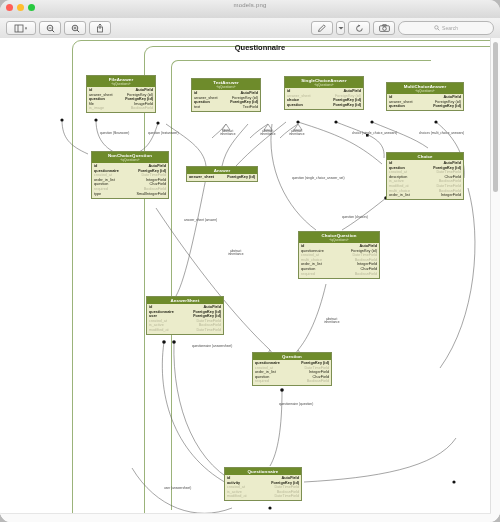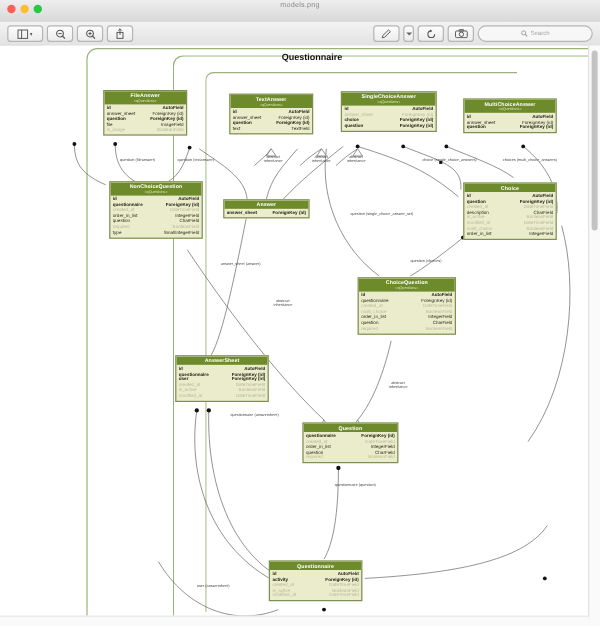--- a/index.html
+++ b/index.html
@@ -1,17 +1,17 @@
 <!DOCTYPE html>
 <html><head>
 <meta charset="utf-8">
 <style>
   html,body{margin:0;padding:0;background:#b9b9b9;}
   body{width:500px;height:522px;overflow:hidden;font-family:"Liberation Sans",sans-serif;}
-  .window{position:absolute;left:0;top:0;width:500px;height:522px;background:#e8e8e8;overflow:hidden;}
+  .window{position:absolute;left:0;top:0;width:500px;height:522px;background:#e8e8e8;overflow:hidden;border-radius:11px;}
 
   
   .titlebar{position:absolute;left:0;top:0;width:500px;height:18px;
     background:linear-gradient(#eeeeee,#d8d8d8);border-bottom:1px solid #b4b4b4;}
   .lights{position:absolute;left:6px;top:4px;display:flex;gap:4px;}
   .light{width:7px;height:7px;border-radius:50%;}
   .l-red{background:#ff5f57;}
   .l-yellow{background:#ffbd2e;}
   .l-green{background:#28c940;}
   .win-title{position:absolute;left:0;top:2px;width:500px;text-align:center;

